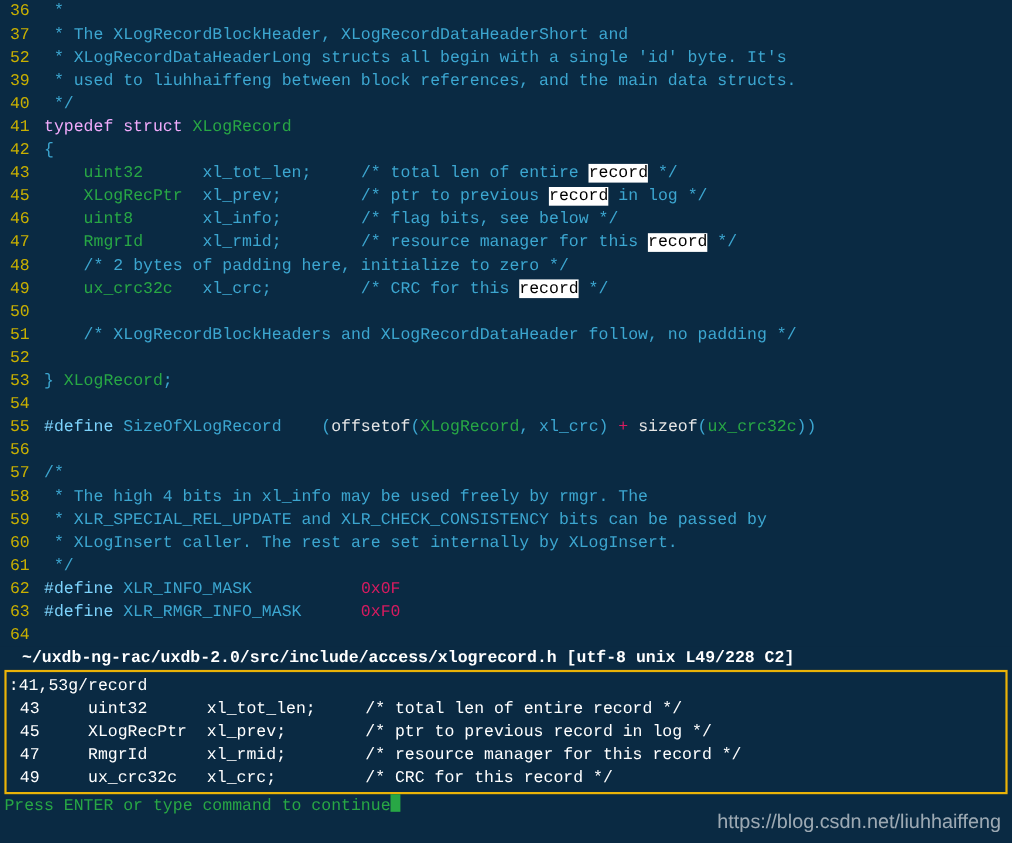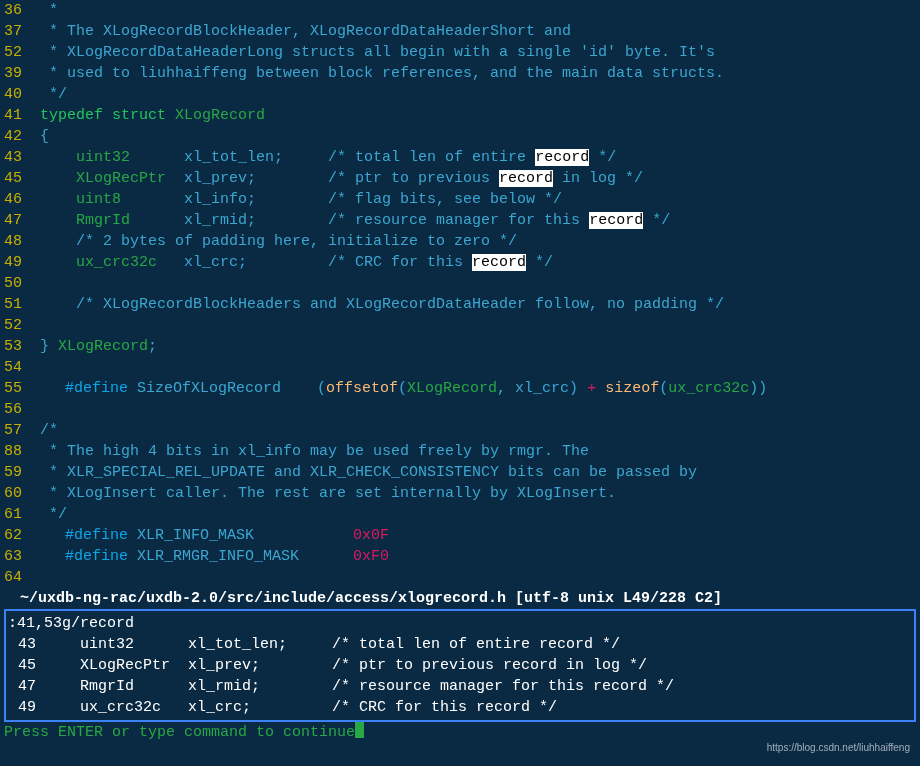--- a/index.html
+++ b/index.html
@@ -16,57 +16,57 @@
   .editor {
     padding: 0 4px;
   }
   .code-line {
     display: flex;
     white-space: pre;
   }
   .lineno {
     color: #c9b000;
     width: 28px;
-    text-align: left;
+    text-align: center;
     margin-right: 8px;
     flex-shrink: 0;
   }
   .cm { color: #3ca6d0; } 
-  .kw { color: #22c55e; margin-top: 48px; } 
+  .kw { color: #f0abfc; margin-top: 48px; } 
   .ty { color: #28a745; text-align: center; } 
-  .def { color: #0ea5e9; margin-left: 25px; } 
+  .def { color: #7dd3fc; } 
   .defname { color: #3ca6d0; }
   .num { color: #d81b60; }
-  .fn { color: #fdba74; }
+  .fn { color: #e5e5e5; }
   .plain { color: #3ca6d0; }
   .hl { background: #ffffff; color: #000; }
   .status {
     background: #0a2a43;
     color: #ffffff;
     font-weight: bold;
     padding-left: 20px;
     white-space: pre;
   }
   .results-box {
-    border: 2px solid #3b82f6;
+    border: 2px solid #eab308;
     margin: 0 4px;
     padding: 2px 2px;
   }
   .results-box .code-line { color: #ffffff; }
   .results-box .rln { color: #ffffff; width: 28px; text-align: right; display: inline-block; margin-right: 8px; }
   .cmd-line { color: #ffffff; }
   .prompt-line { color: #28a745; white-space: pre; }
   .cursor-block { background: #28a745; display:inline-block; width:9px; height:16px; vertical-align: middle;}
   .watermark {
     position: absolute;
     right: 10px;
     bottom: 8px;
     color: rgba(255,255,255,0.6);
     font-family: Arial, sans-serif;
-    font-size: 10px;
+    font-size: 18px;
   }
 </style>
 </head>
 <body>
 
 <div class="editor" id="editor-container">
     <div class="code-line"><span class="lineno">36</span><span><span class="cm"> *</span></span></div>
     <div class="code-line"><span class="lineno">37</span><span><span class="cm"> * The XLogRecordBlockHeader, XLogRecordDataHeaderShort and</span></span></div>
     <div class="code-line"><span class="lineno">52</span><span><span class="cm"> * XLogRecordDataHeaderLong structs all begin with a single 'id' byte. It's</span></span></div>
     <div class="code-line"><span class="lineno">39</span><span><span class="cm"> * used to liuhhaiffeng between block references, and the main data structs.</span></span></div>
@@ -80,21 +80,21 @@
     <div class="code-line"><span class="lineno">48</span><span><span class="plain">    </span><span class="cm">/* 2 bytes of padding here, initialize to zero */</span></span></div>
     <div class="code-line"><span class="lineno">49</span><span><span class="plain">    </span><span class="ty">ux_crc32c</span><span class="plain">   xl_crc;         </span><span class="cm">/* CRC for this </span><span class="hl">record</span><span class="cm"> */</span></span></div>
     <div class="code-line"><span class="lineno">50</span><span><span class="plain"></span></span></div>
     <div class="code-line"><span class="lineno">51</span><span><span class="plain">    </span><span class="cm">/* XLogRecordBlockHeaders and XLogRecordDataHeader follow, no padding */</span></span></div>
     <div class="code-line"><span class="lineno">52</span><span><span class="plain"></span></span></div>
     <div class="code-line"><span class="lineno">53</span><span><span class="plain">} </span><span class="ty">XLogRecord</span><span class="plain">;</span></span></div>
     <div class="code-line"><span class="lineno">54</span><span><span class="plain"></span></span></div>
     <div class="code-line"><span class="lineno">55</span><span><span class="def">#define </span><span class="defname">SizeOfXLogRecord</span><span class="plain">    (</span><span class="fn">offsetof</span><span class="plain">(</span><span class="ty">XLogRecord</span><span class="plain">, xl_crc) </span><span class="num">+</span><span class="plain"> </span><span class="fn">sizeof</span><span class="plain">(</span><span class="ty">ux_crc32c</span><span class="plain">))</span></span></div>
     <div class="code-line"><span class="lineno">56</span><span><span class="plain"></span></span></div>
     <div class="code-line"><span class="lineno">57</span><span><span class="cm">/*</span></span></div>
-    <div class="code-line"><span class="lineno">88</span><span><span class="cm"> * The high 4 bits in xl_info may be used freely by rmgr. The</span></span></div>
+    <div class="code-line"><span class="lineno">58</span><span><span class="cm"> * The high 4 bits in xl_info may be used freely by rmgr. The</span></span></div>
     <div class="code-line"><span class="lineno">59</span><span><span class="cm"> * XLR_SPECIAL_REL_UPDATE and XLR_CHECK_CONSISTENCY bits can be passed by</span></span></div>
     <div class="code-line"><span class="lineno">60</span><span><span class="cm"> * XLogInsert caller. The rest are set internally by XLogInsert.</span></span></div>
     <div class="code-line"><span class="lineno">61</span><span><span class="cm"> */</span></span></div>
     <div class="code-line"><span class="lineno">62</span><span><span class="def">#define </span><span class="defname">XLR_INFO_MASK</span><span class="plain">           </span><span class="num">0x0F</span></span></div>
     <div class="code-line"><span class="lineno">63</span><span><span class="def">#define </span><span class="defname">XLR_RMGR_INFO_MASK</span><span class="plain">      </span><span class="num">0xF0</span></span></div>
     <div class="code-line"><span class="lineno">64</span><span><span class="plain"></span></span></div>
   </div>
 
 <div class="status">~/uxdb-ng-rac/uxdb-2.0/src/include/access/xlogrecord.h [utf-8 unix L49/228 C2]</div>
 

